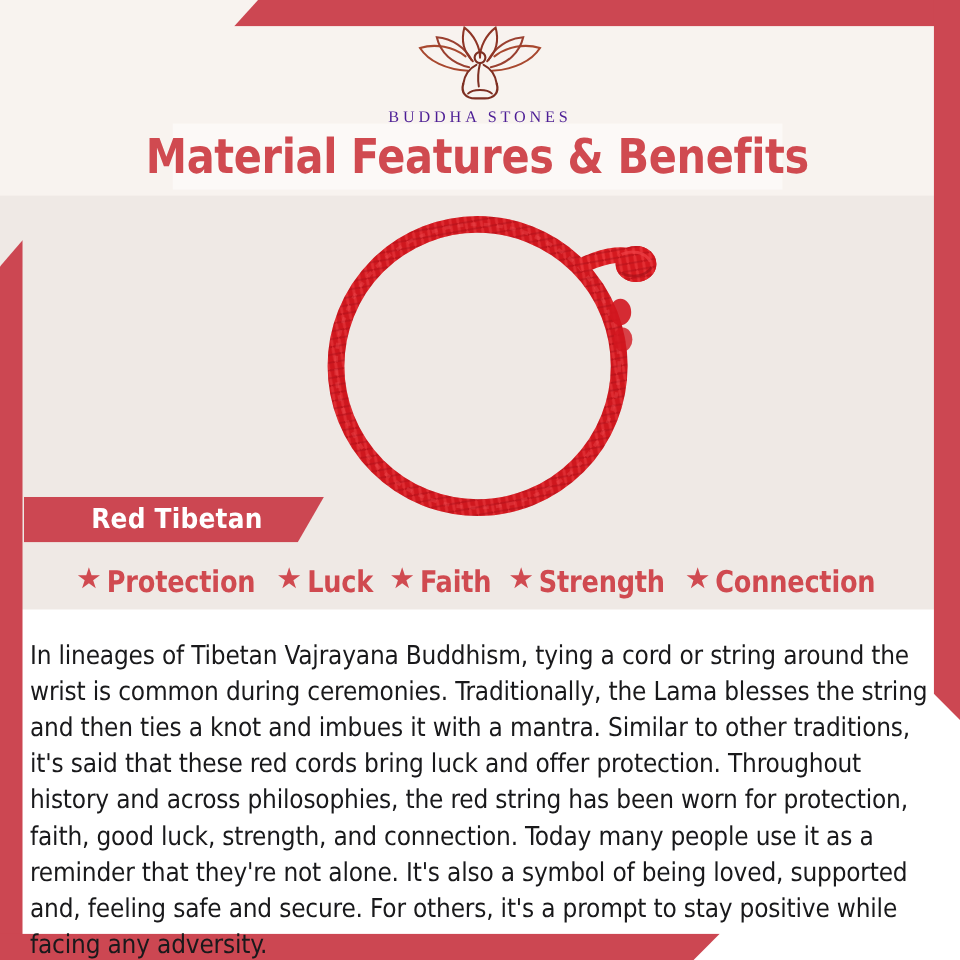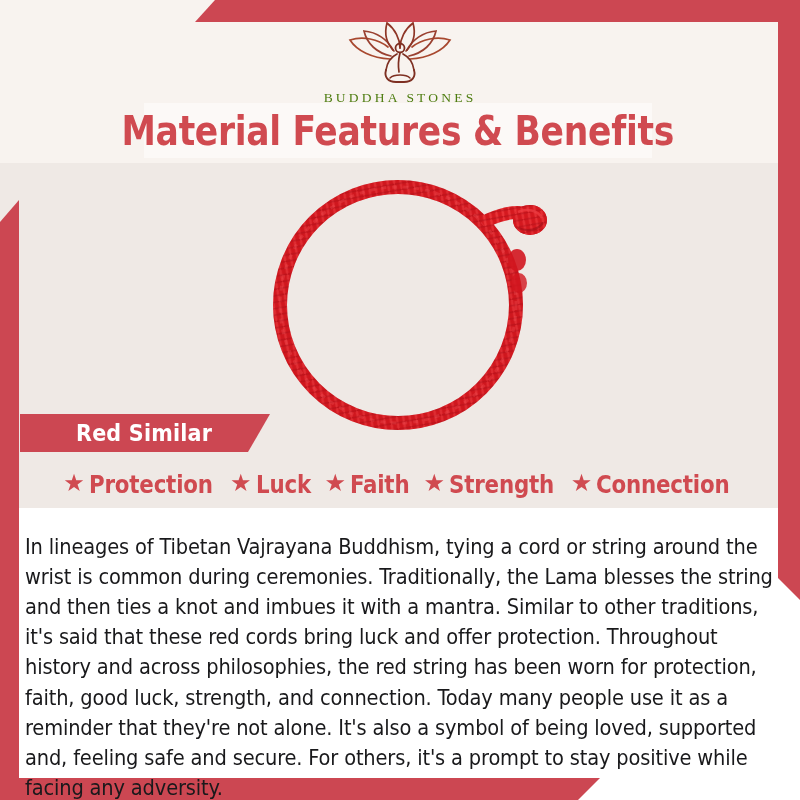--- a/index.html
+++ b/index.html
@@ -84,21 +84,21 @@
   .logo-mark {
     width: 116px;
     height: 72px;
     display: block;
   }
   .logo-word {
     margin-top: 2px;
     font-family: "Liberation Serif", serif;
     font-size: 13.5px;
     letter-spacing: 3.2px;
-    color: #4d7c0f;
+    color: #4c1d95;
     font-weight: 400;
   }
 
   
   .title-banner {
     position: absolute;
     left: 144px; top: 103px;
     width: 508px; height: 55px;
     background: #fcf9f7;
     display: flex;
@@ -266,21 +266,21 @@
       <ellipse cx="300" cy="52" rx="17" ry="15" fill="url(#braid)" opacity="0.85"></ellipse>
       <path d="M288 44 C296 40 308 42 312 50" fill="none" stroke="#ef4046" stroke-width="2.6" opacity="0.7"></path>
       <path d="M288 60 C298 64 308 62 313 55" fill="none" stroke="#9e0f17" stroke-width="2.2" opacity="0.6"></path>
 
       <ellipse cx="287" cy="92" rx="9" ry="11" fill="#d2161f" opacity="0.9"></ellipse>
       <ellipse cx="289" cy="115" rx="8" ry="10" fill="#d2161f" opacity="0.8"></ellipse>
     </svg>
   </div>
 
   <div class="label-banner">
-    <span class="label-text">Red Similar</span>
+    <span class="label-text">Red Tibetan</span>
   </div>
 
   <div class="features">
     <span class="feature">
       <span class="star">★</span>
       <span class="feature-label">Protection</span>
     </span>
     <span class="feature">
       <span class="star">★</span>
       <span class="feature-label">Luck</span>

